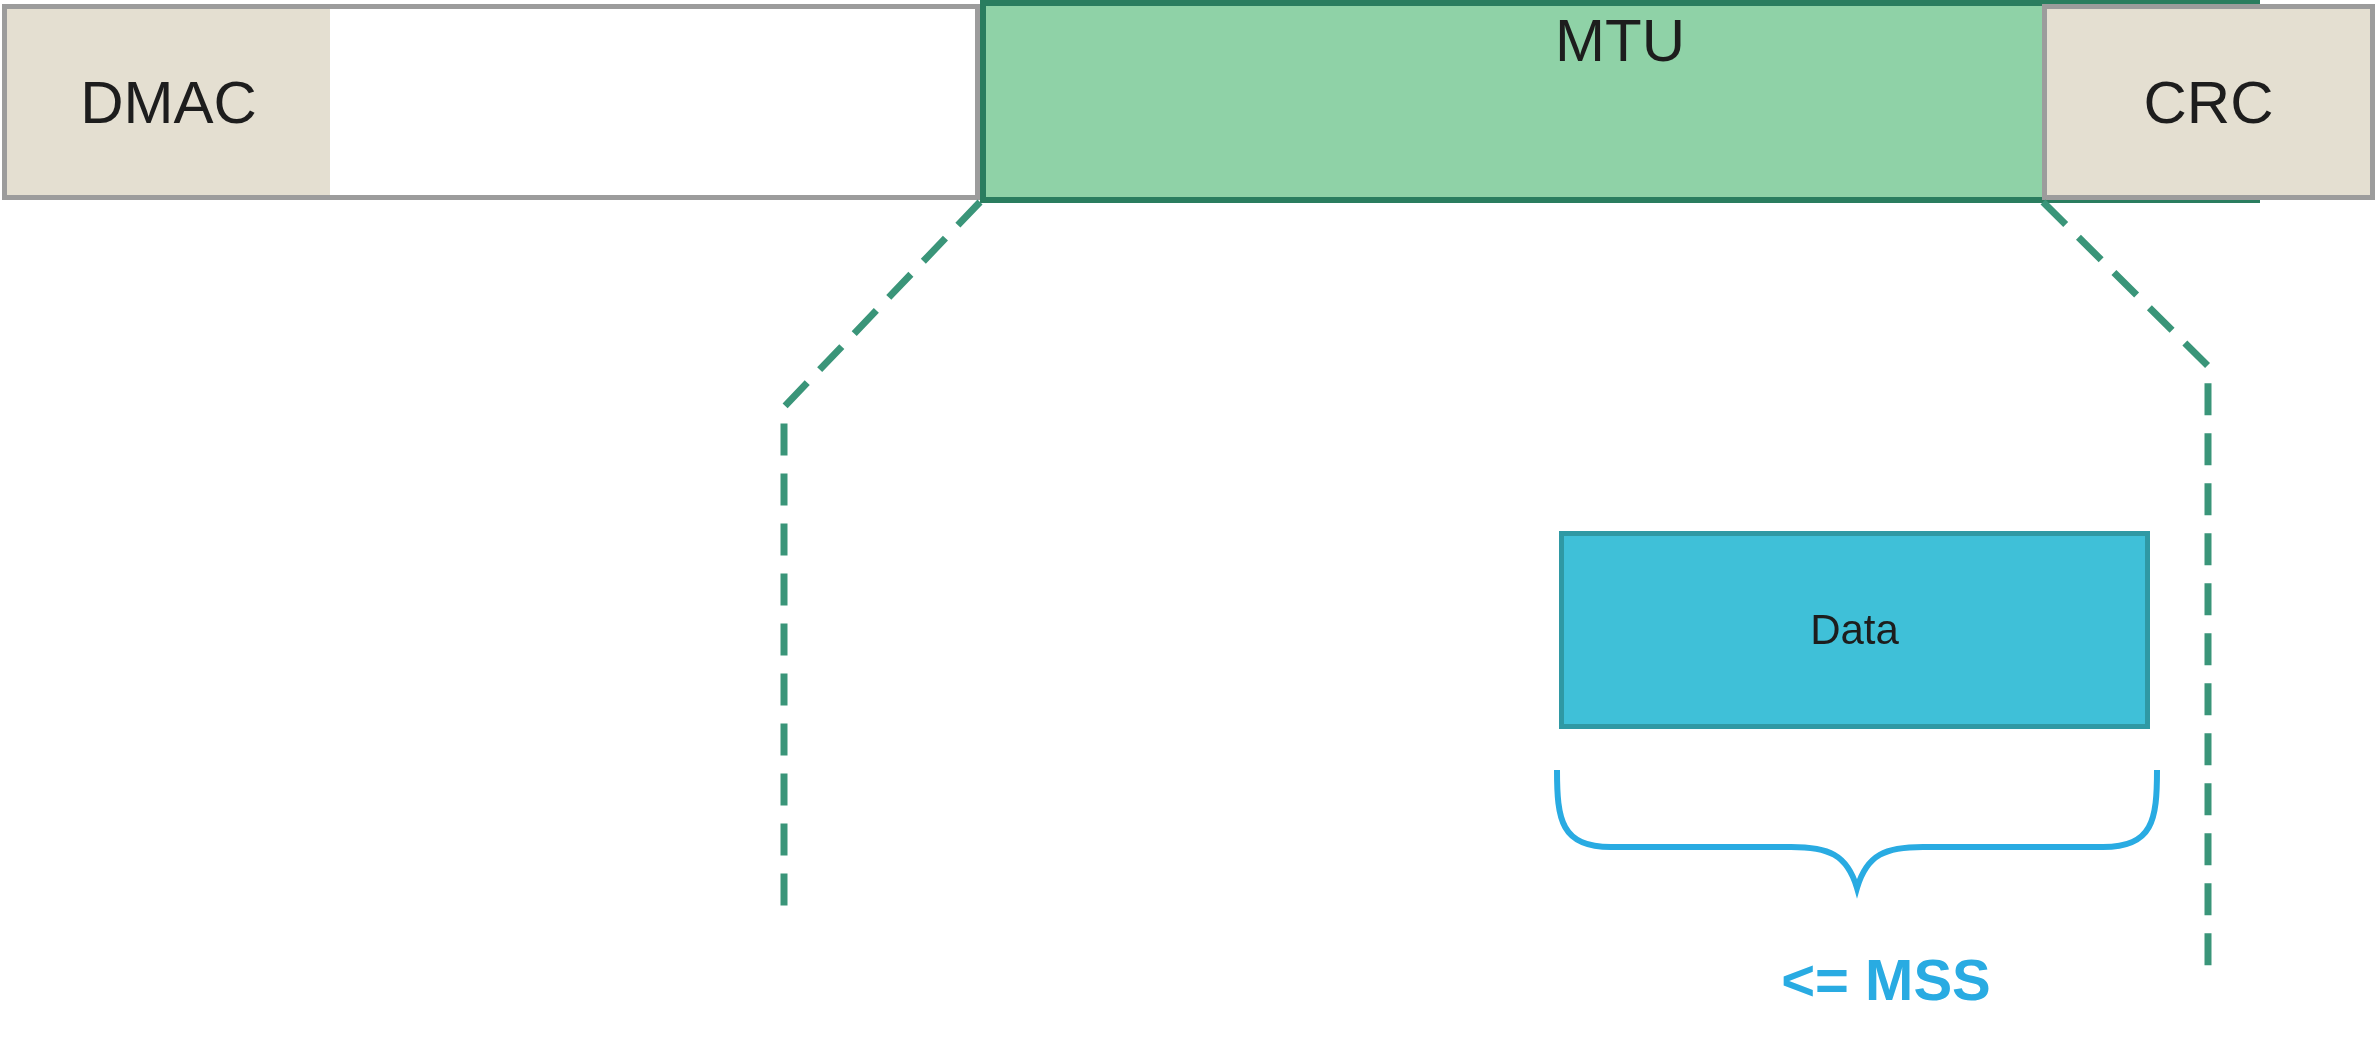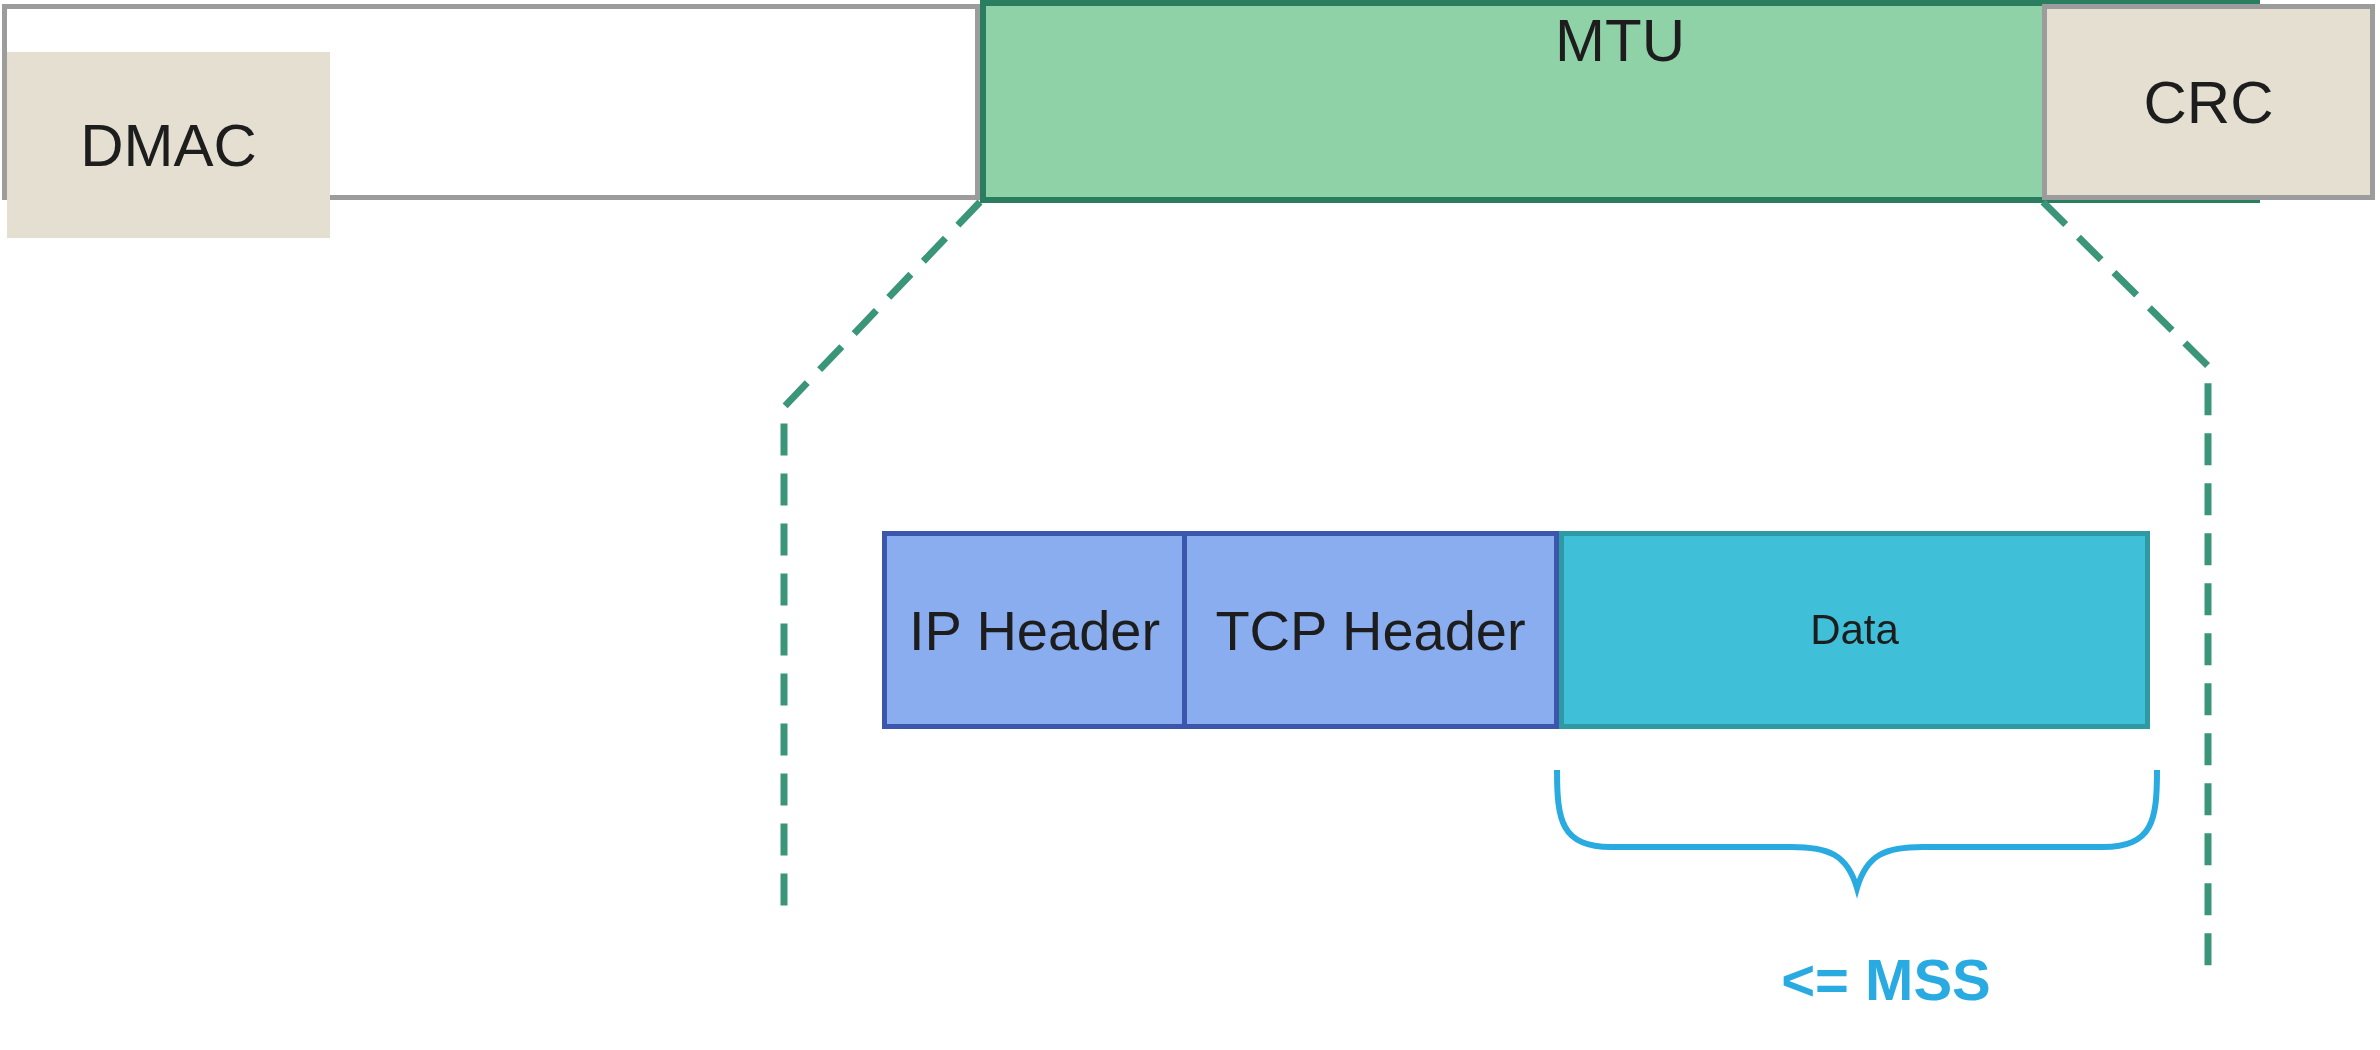--- a/index.html
+++ b/index.html
@@ -32,21 +32,21 @@
     display:flex;
   }
   .beige-cell{
     background:var(--beige-fill);
     display:flex;align-items:center;justify-content:center;
     font-size:60px;
     box-sizing:border-box;
     height:100%;
   }
   .beige-cell + .beige-cell{border-left:5px solid var(--gray-border);}
-  .cell-dmac{width:323px;margin-top:43px;}
+  .cell-dmac{width:323px;}
   .cell-smac{width:327px;}
   .cell-type{flex:1;}
   .box-mtu{
     position:absolute;left:980px;top:0;width:1280px;height:203px;
     box-sizing:border-box;border:6px solid var(--green-border);
     background:var(--green-fill);
     display:flex;align-items:flex-start;justify-content:center;
     font-size:60px;
   }
   .box-crc{
@@ -104,28 +104,20 @@
   </div>
 
   <div class="box-mtu">
     <span>MTU</span>
   </div>
 
   <div class="box-crc">
     <span>CRC</span>
   </div>
 
-  <div class="blue-group">
-    <div class="blue-cell cell-ip">
-      <span>IP Header</span>
-    </div>
-    <div class="blue-cell cell-tcp">
-      <span>TCP Header</span>
-    </div>
-  </div>
 
   <div class="box-data">
     <span>Data</span>
   </div>
 
   <svg class="overlay" viewBox="0 0 2380 1050">
     <path d="M 980 202 L 784 407 L 784 920" fill="none" stroke="var(--dash-green)" stroke-width="7" stroke-dasharray="32 18"></path>
     <path d="M 2043 202 L 2208 366 L 2208 982" fill="none" stroke="var(--dash-green)" stroke-width="7" stroke-dasharray="32 18"></path>
     <path d="M 1557 770 C 1557 820 1561 847 1611 847 L 1791 847 C 1828 847 1847 854 1857 888 C 1867 854 1886 847 1923 847 L 2103 847 C 2153 847 2157 820 2157 770" fill="none" stroke="var(--brace-blue)" stroke-width="6"></path>
   </svg>

